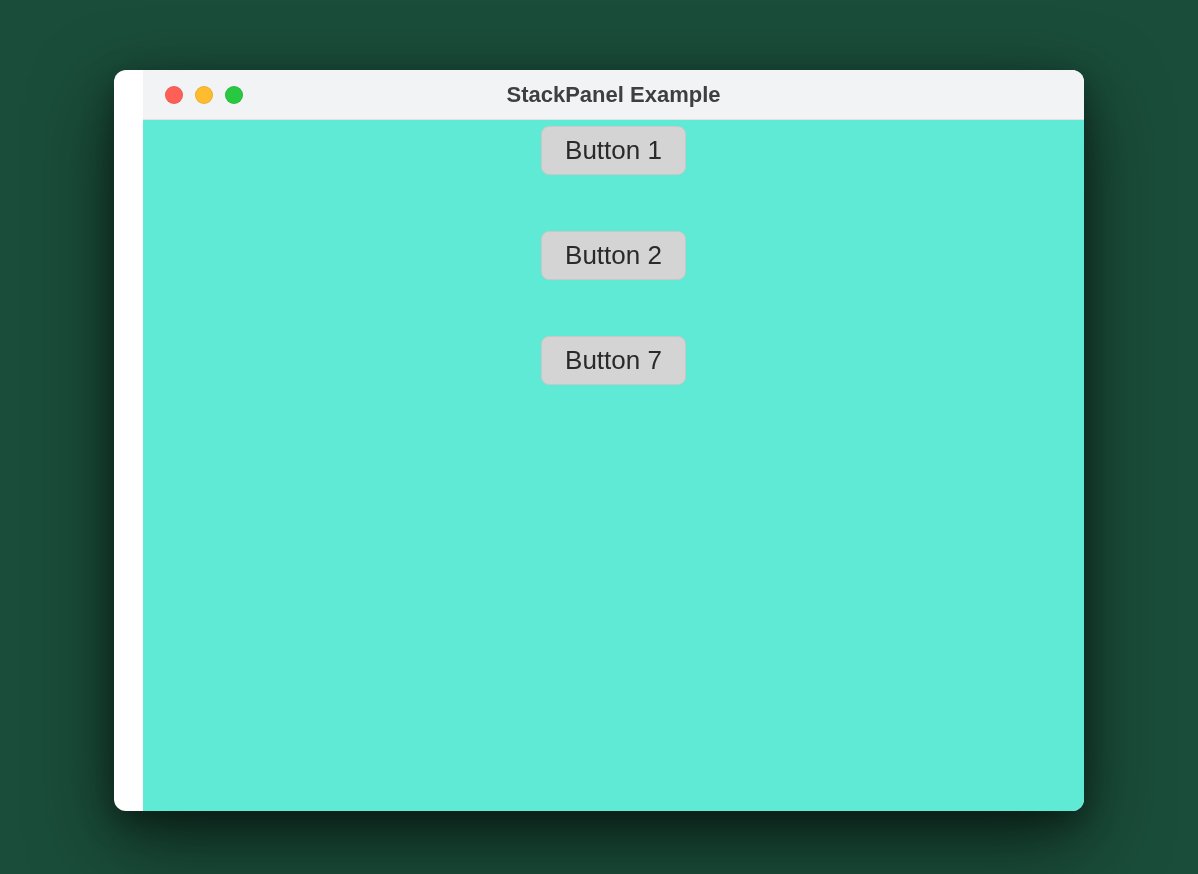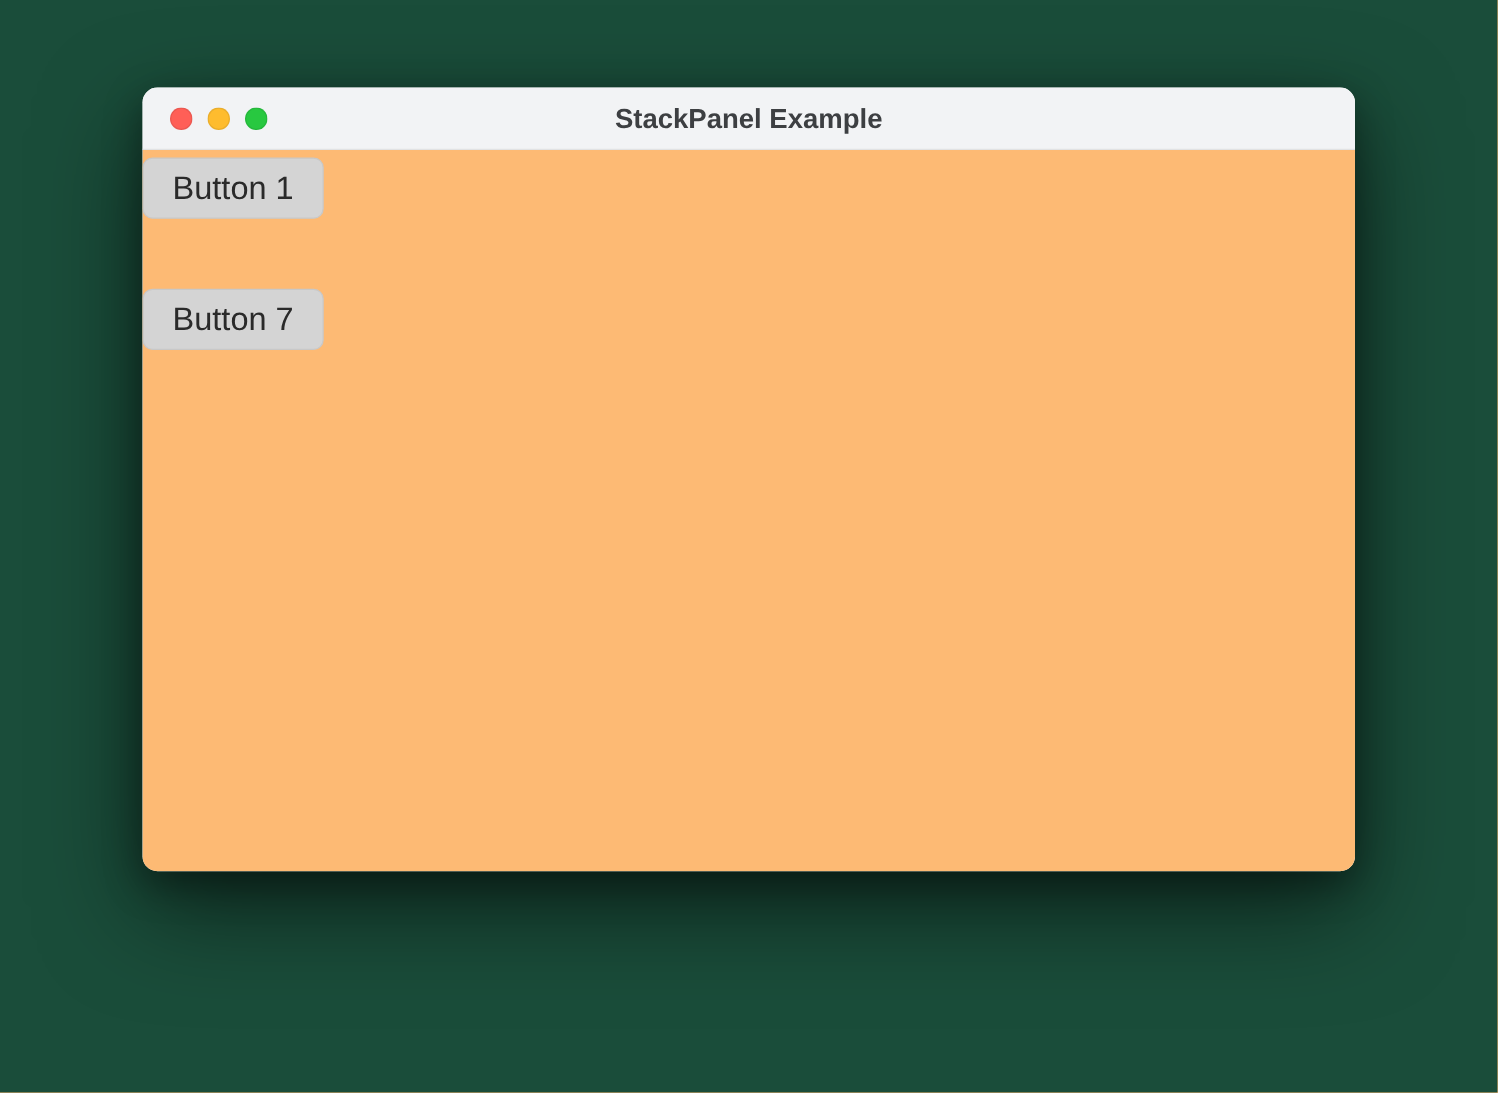--- a/index.html
+++ b/index.html
@@ -14,27 +14,28 @@
       height: 874px;
       font-family: -apple-system, BlinkMacSystemFont, "Segoe UI", Helvetica, Arial, sans-serif;
       display: flex;
       align-items: flex-start;
       justify-content: center;
       padding-top: 70px;
     }
 
     .window {
       width: 970px;
-      height: 627px;
+      height: 741px;
       background: #ffffff;
       border-radius: 12px;
       box-shadow: 0 30px 80px rgba(0,0,0,0.55), 0 10px 30px rgba(0,0,0,0.35);
       overflow: hidden;
       display: flex;
       flex-direction: column;
+      padding-left: 29px;
     }
 
     .titlebar {
       height: 50px;
       background: #f2f3f5;
       border-bottom: 1px solid #e1e2e4;
       display: flex;
       align-items: center;
       position: relative;
       flex-shrink: 0;
@@ -63,24 +64,24 @@
       right: 0;
       text-align: center;
       font-size: 22px;
       font-weight: 600;
       color: #3d3f42;
       pointer-events: none;
     }
 
     .content {
       flex: 1;
-      background: #fdba74;
+      background: #5eead4;
       display: flex;
       flex-direction: column;
-      align-items: flex-start;
+      align-items: center;
       padding-top: 6px;
     }
 
     .stack-button {
       background: #d4d4d4;
       border: 1px solid #c8c8c8;
       border-radius: 8px;
       padding: 8px 20px;
       font-size: 26px;
       font-weight: 400;
@@ -99,15 +100,16 @@
   <div class="titlebar">
     <div class="traffic-lights">
       <div class="traffic-light tl-close"></div>
       <div class="traffic-light tl-min"></div>
       <div class="traffic-light tl-max"></div>
     </div>
     <div class="window-title">StackPanel Example</div>
   </div>
   <div class="content">
     <button class="stack-button">Button 1</button>
+    <button class="stack-button">Button 2</button>
     <button class="stack-button">Button 7</button>
   </div>
 </div>
 
 </body></html>

